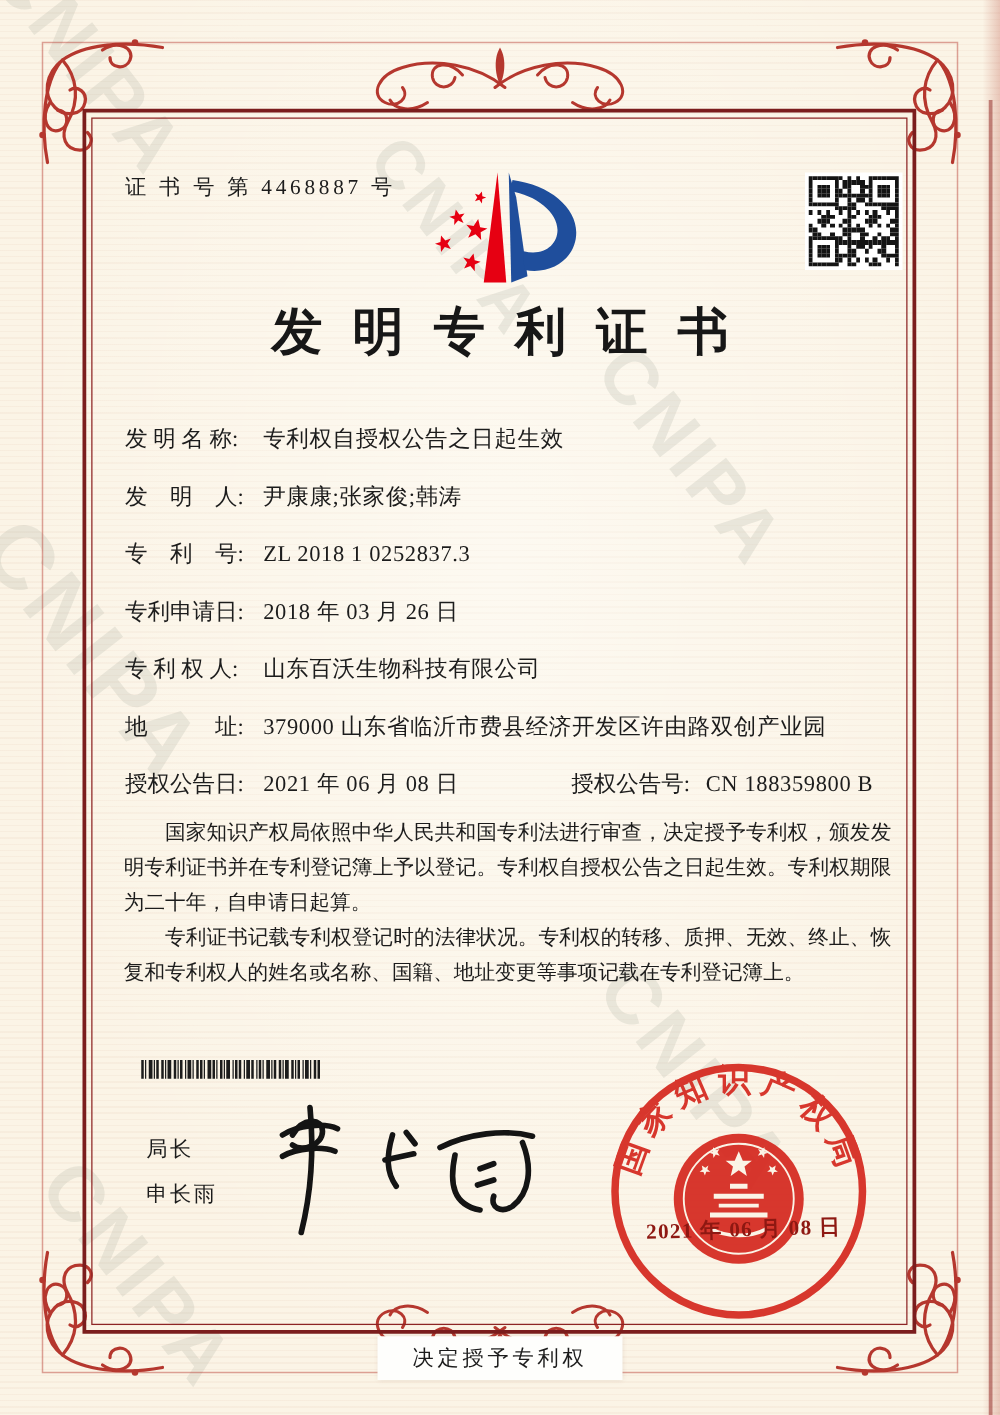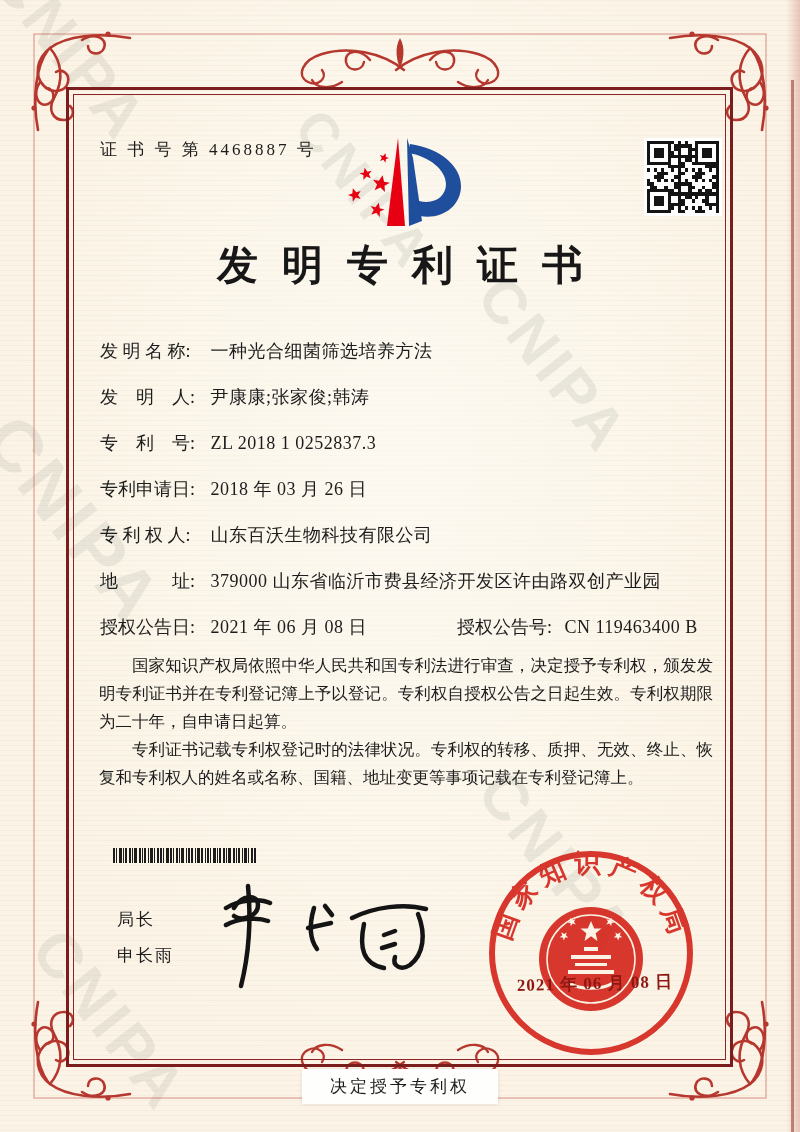--- a/index.html
+++ b/index.html
@@ -380,21 +380,21 @@
       <i style="grid-area:21/16"></i>
       <i style="grid-area:21/17"></i>
       <i style="grid-area:21/21"></i>
     </div>
 
   <div class="title">发明专利证书</div>
 
   <div class="fields">
     <div class="frow">
       <span class="flabel">发 明 名 称:</span>
-      <span class="fvalue">一种光合细菌筛选培养方法</span>
+      <span class="fvalue">专利权自授权公告之日起生效</span>
     </div>
     <div class="frow">
       <span class="flabel">发　明　人:</span>
       <span class="fvalue">尹康康;张家俊;韩涛</span>
     </div>
     <div class="frow">
       <span class="flabel">专　利　号:</span>
       <span class="fvalue">ZL 2018 1 0252837.3</span>
     </div>
     <div class="frow">
@@ -407,21 +407,21 @@
     </div>
     <div class="frow">
       <span class="flabel">地　　　址:</span>
       <span class="fvalue">379000  山东省临沂市费县经济开发区许由路双创产业园</span>
     </div>
     <div class="frow">
       <span class="flabel">授权公告日:</span>
       <span class="fvalue">2021 年 06 月 08 日</span>
       <span class="grant">
         <span class="flabel">授权公告号:</span>
-        <span class="fvalue">CN 119463400 B</span>
+        <span class="fvalue">CN 188359800 B</span>
       </span>
     </div>
   </div>
 
   <div class="paras">
     <p>国家知识产权局依照中华人民共和国专利法进行审查，决定授予专利权，颁发发明专利证书并在专利登记簿上予以登记。专利权自授权公告之日起生效。专利权期限为二十年，自申请日起算。</p>
     <p>专利证书记载专利权登记时的法律状况。专利权的转移、质押、无效、终止、恢复和专利权人的姓名或名称、国籍、地址变更等事项记载在专利登记簿上。</p>
   </div>
 
   <div class="barcode" id="barcode">

